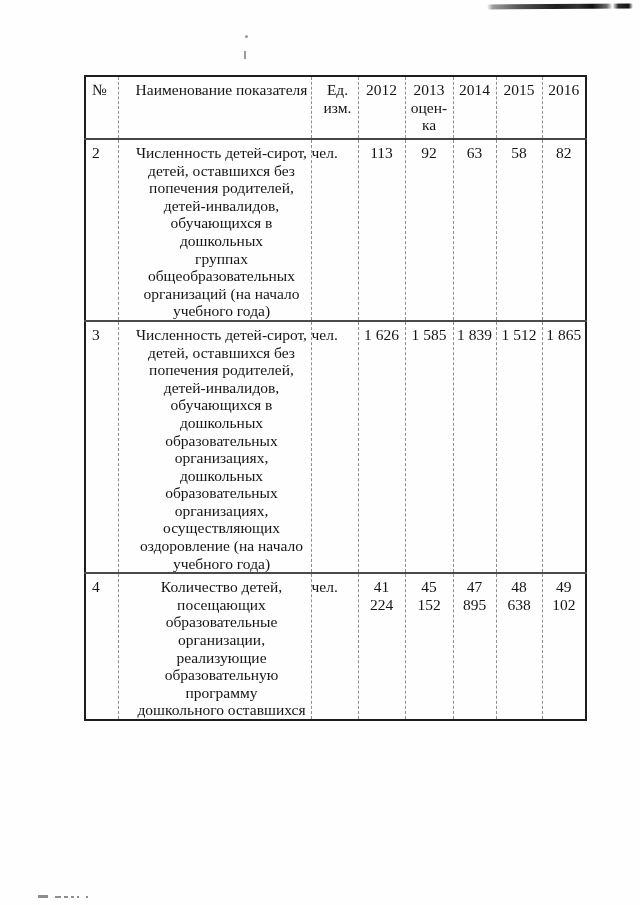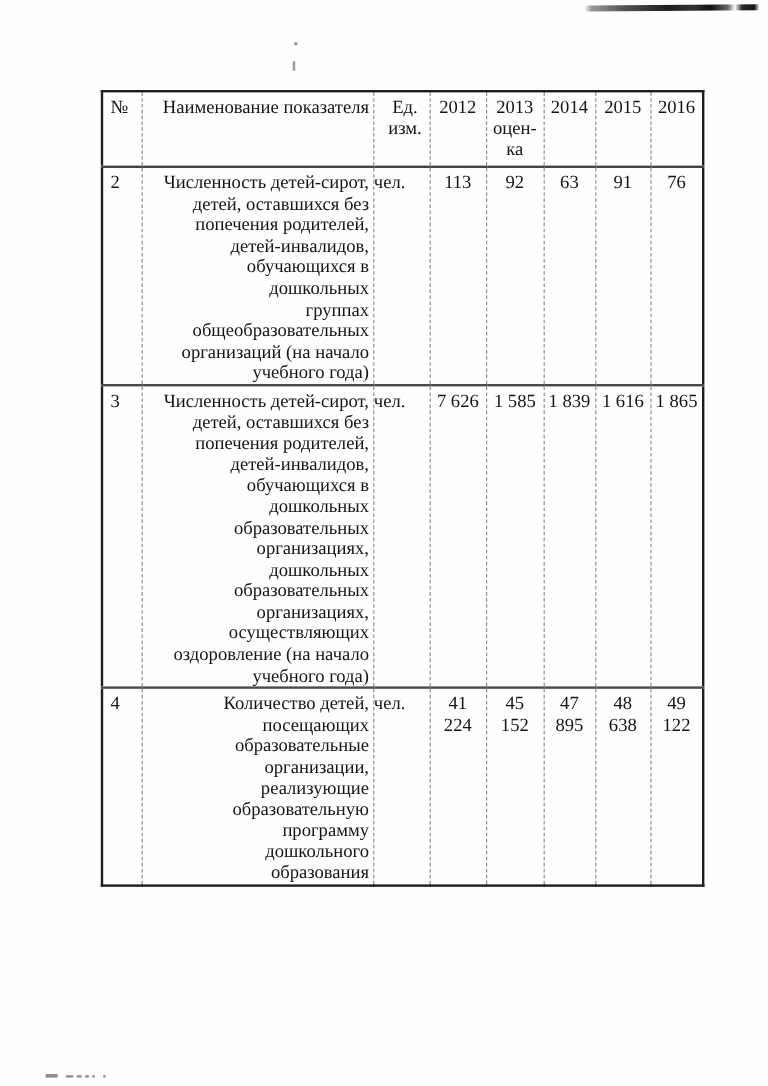--- a/index.html
+++ b/index.html
@@ -104,21 +104,21 @@
   }
   .indicators tbody td {
     border-top: 2px solid #4a4a4a;
   }
   th.h-num, td.c-num {
     text-align: left;
     padding-left: 6px;
     padding-top: 4px;
   }
   th.h-name, td.c-name {
-    text-align: right;
+    text-align: center;
     padding-left: 17px;
     padding-right: 3px;
     padding-top: 4px;
     white-space: pre-line;
   }
   th.h-unit {
     text-align: center;
     padding-left: 6px;
     white-space: pre-line;
   }
@@ -184,63 +184,63 @@
 детей-инвалидов,
 обучающихся в дошкольных
 группах
 общеобразовательных
 организаций (на начало
 учебного года)</td>
         <td class="c-unit">чел.</td>
         <td class="c-val">113</td>
         <td class="c-val">92</td>
         <td class="c-val">63</td>
-        <td class="c-val">91</td>
-        <td class="c-val">76</td>
+        <td class="c-val">58</td>
+        <td class="c-val">82</td>
       </tr>
       <tr class="r3">
         <td class="c-num">3</td>
         <td class="c-name">Численность детей-сирот,
 детей, оставшихся без
 попечения родителей,
 детей-инвалидов,
 обучающихся в дошкольных
 образовательных
 организациях, дошкольных
 образовательных
 организациях,
 осуществляющих
 оздоровление (на начало
 учебного года)</td>
         <td class="c-unit">чел.</td>
-        <td class="c-val">7 626</td>
+        <td class="c-val">1 626</td>
         <td class="c-val">1 585</td>
         <td class="c-val">1 839</td>
-        <td class="c-val">1 616</td>
+        <td class="c-val">1 512</td>
         <td class="c-val">1 865</td>
       </tr>
       <tr class="r4">
         <td class="c-num">4</td>
         <td class="c-name">Количество детей,
 посещающих
 образовательные
 организации, реализующие
 образовательную программу
-дошкольного образования</td>
+дошкольного оставшихся</td>
         <td class="c-unit">чел.</td>
         <td class="c-val">41
 224</td>
         <td class="c-val">45
 152</td>
         <td class="c-val">47
 895</td>
         <td class="c-val">48
 638</td>
         <td class="c-val">49
-122</td>
+102</td>
       </tr>
     </tbody>
   </table>
 
   <div class="artifact-dashes-bottom">
     <i></i>
       <i></i>
       <i></i>
       <i></i>
       <i></i>

